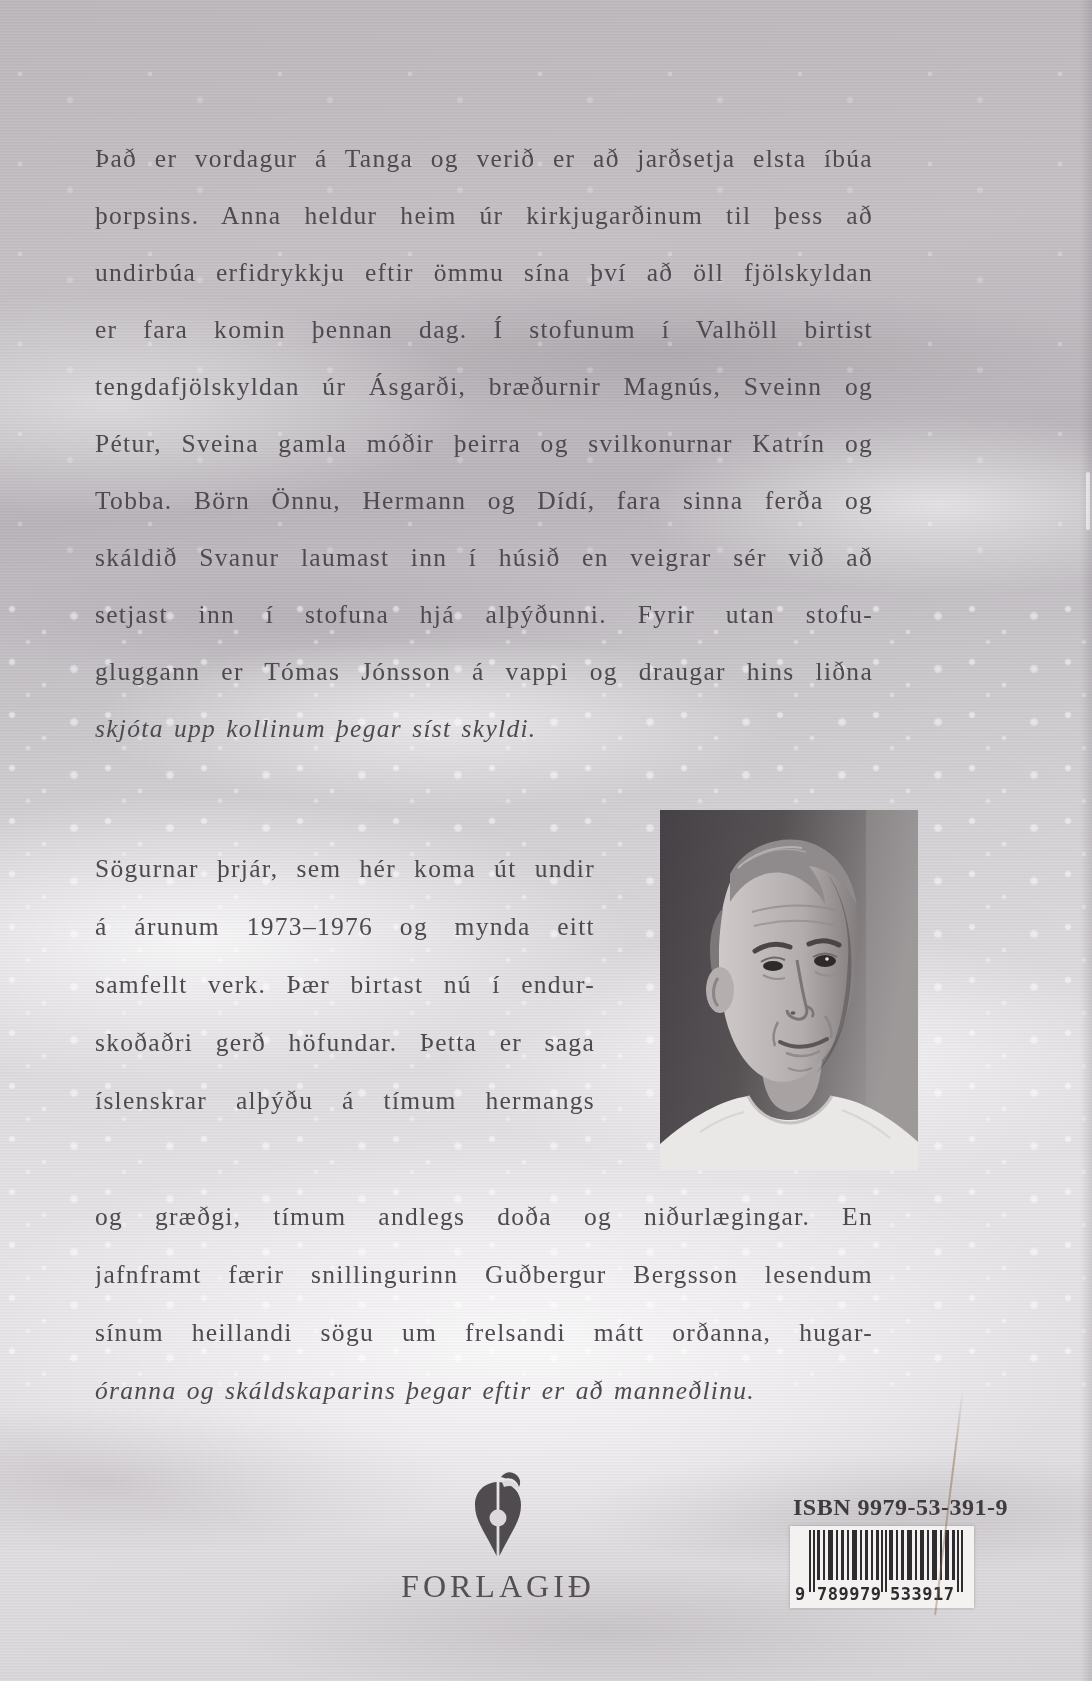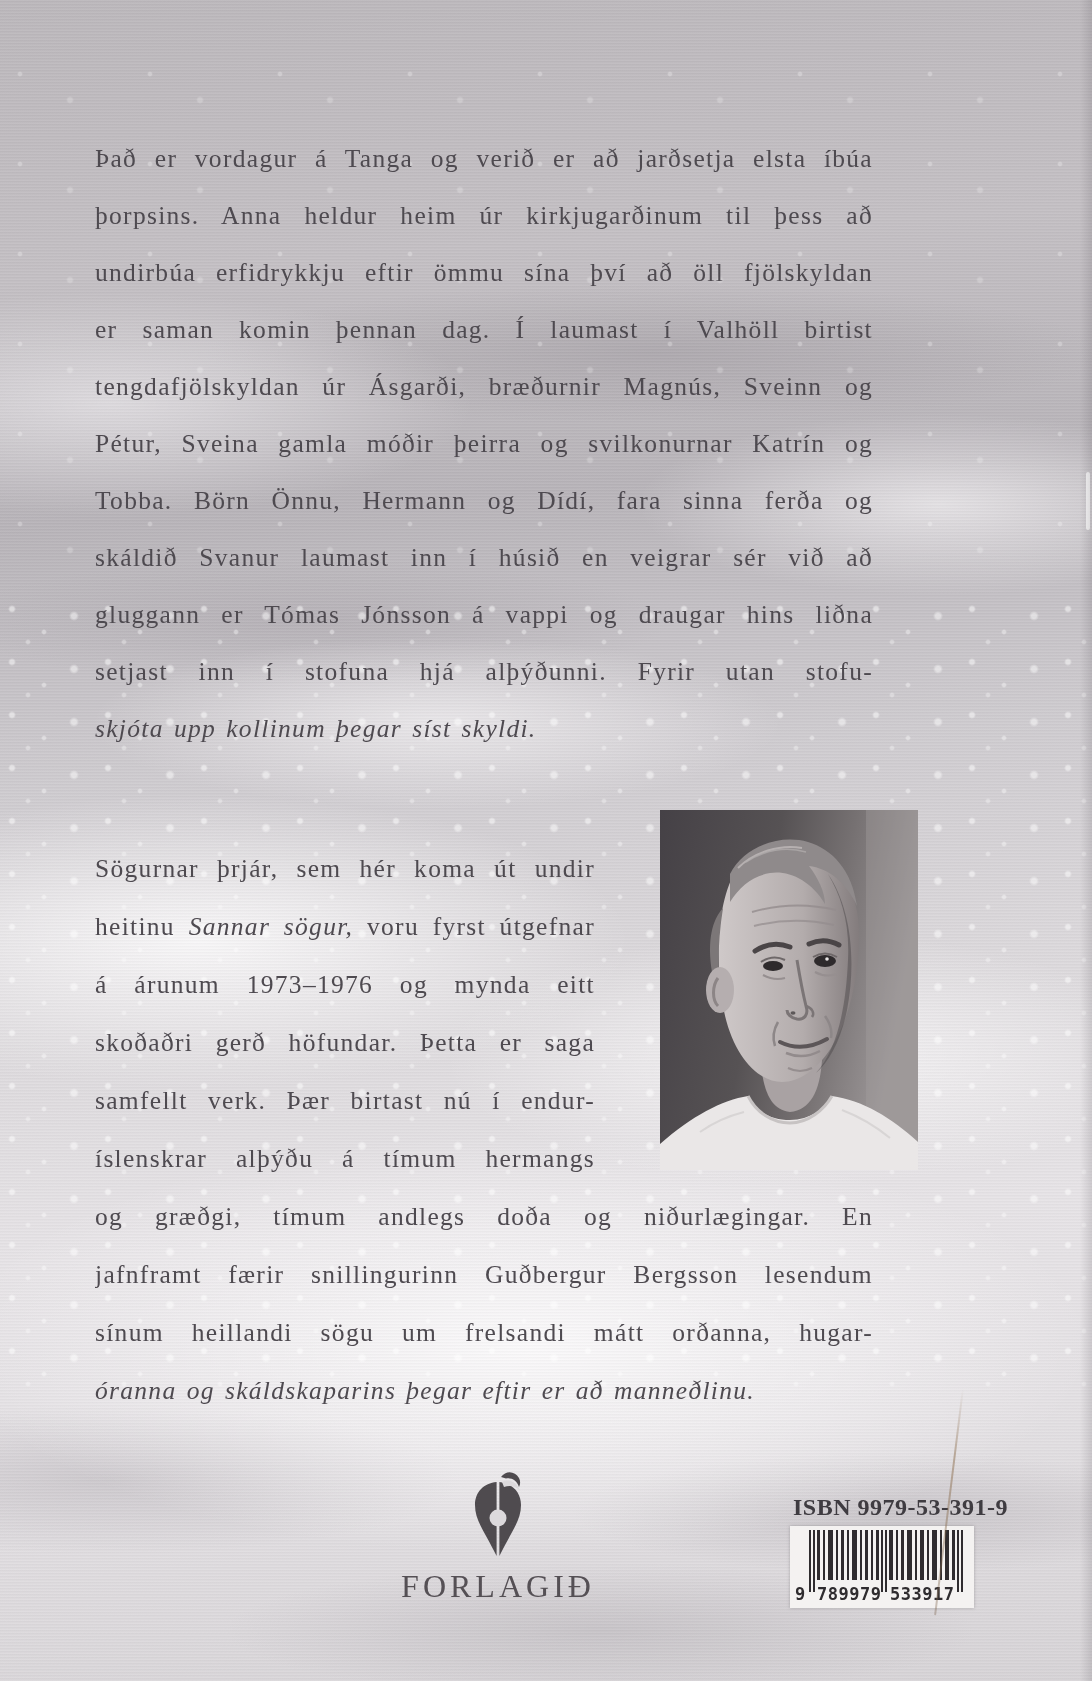--- a/index.html
+++ b/index.html
@@ -104,27 +104,27 @@
 <div class="page">
 
   <div class="dust-speckles"></div>
   <div class="foam-speckles"></div>
   <div class="white-sliver"></div>
 
   <section class="textcol synopsis">
     <div class="jline">Það er vordagur á Tanga og verið er að jarðsetja elsta íbúa</div>
     <div class="jline">þorpsins. Anna heldur heim úr kirkjugarðinum til þess að</div>
     <div class="jline">undirbúa erfidrykkju eftir ömmu sína því að öll fjölskyldan</div>
-    <div class="jline">er saman komin þennan dag. Í laumast í Valhöll birtist</div>
+    <div class="jline">er fara komin þennan dag. Í stofunum í Valhöll birtist</div>
     <div class="jline">tengdafjölskyldan úr Ásgarði, bræðurnir Magnús, Sveinn og</div>
     <div class="jline">Pétur, Sveina gamla móðir þeirra og svilkonurnar Katrín og</div>
     <div class="jline">Tobba. Börn Önnu, Hermann og Dídí, fara sinna ferða og</div>
     <div class="jline">skáldið Svanur laumast inn í húsið en veigrar sér við að</div>
+    <div class="jline">setjast inn í stofuna hjá alþýðunni. Fyrir utan stofu-</div>
     <div class="jline">gluggann er Tómas Jónsson á vappi og draugar hins liðna</div>
-    <div class="jline">setjast inn í stofuna hjá alþýðunni. Fyrir utan stofu-</div>
     <div class="jline plain">skjóta upp kollinum þegar síst skyldi.</div>
   </section>
 
   <figure class="author-photo">
     <svg width="258" height="360" viewBox="0 0 258 360" xmlns="http://www.w3.org/2000/svg">
       <defs>
         <linearGradient id="pbg" x1="0" y1="0" x2="1" y2="0.25">
           <stop offset="0" stop-color="#454146"></stop>
           <stop offset="0.45" stop-color="#565254"></stop>
           <stop offset="0.72" stop-color="#767172"></stop>
@@ -182,24 +182,23 @@
 
       <path d="M0,360 L0,334 C32,306 62,290 88,286 C94,300 110,310 130,310 C150,310 166,298 172,286 C202,290 232,308 258,332 L258,360 Z" fill="#eae7e7"></path>
       <path d="M88,286 C96,302 112,313 130,313 C148,313 164,300 172,286" stroke="#c7c3c3" stroke-width="3" fill="none"></path>
       <path d="M40,322 q20,-14 44,-20" stroke="#d8d5d5" stroke-width="2" fill="none"></path>
       <path d="M182,300 q26,10 48,28" stroke="#d8d5d5" stroke-width="2" fill="none"></path>
     </svg>
   </figure>
 
   <section class="textcol about-narrow">
     <div class="jline">Sögurnar þrjár, sem hér koma út undir</div>
-    <div class="jline"><span>heitinu</span> <i>Sannar sögur,</i> <span>voru fyrst útgefnar</span></div>
     <div class="jline">á árunum 1973–1976 og mynda eitt</div>
+    <div class="jline">samfellt verk. Þær birtast nú í endur-</div>
     <div class="jline">skoðaðri gerð höfundar. Þetta er saga</div>
-    <div class="jline">samfellt verk. Þær birtast nú í endur-</div>
     <div class="jline">íslenskrar alþýðu á tímum hermangs</div>
   </section>
 
   <section class="textcol about-wide">
     <div class="jline">og græðgi, tímum andlegs doða og niðurlægingar. En</div>
     <div class="jline">jafnframt færir snillingurinn Guðbergur Bergsson lesendum</div>
     <div class="jline">sínum heillandi sögu um frelsandi mátt orðanna, hugar-</div>
     <div class="jline plain">óranna og skáldskaparins þegar eftir er að manneðlinu.</div>
   </section>
 

